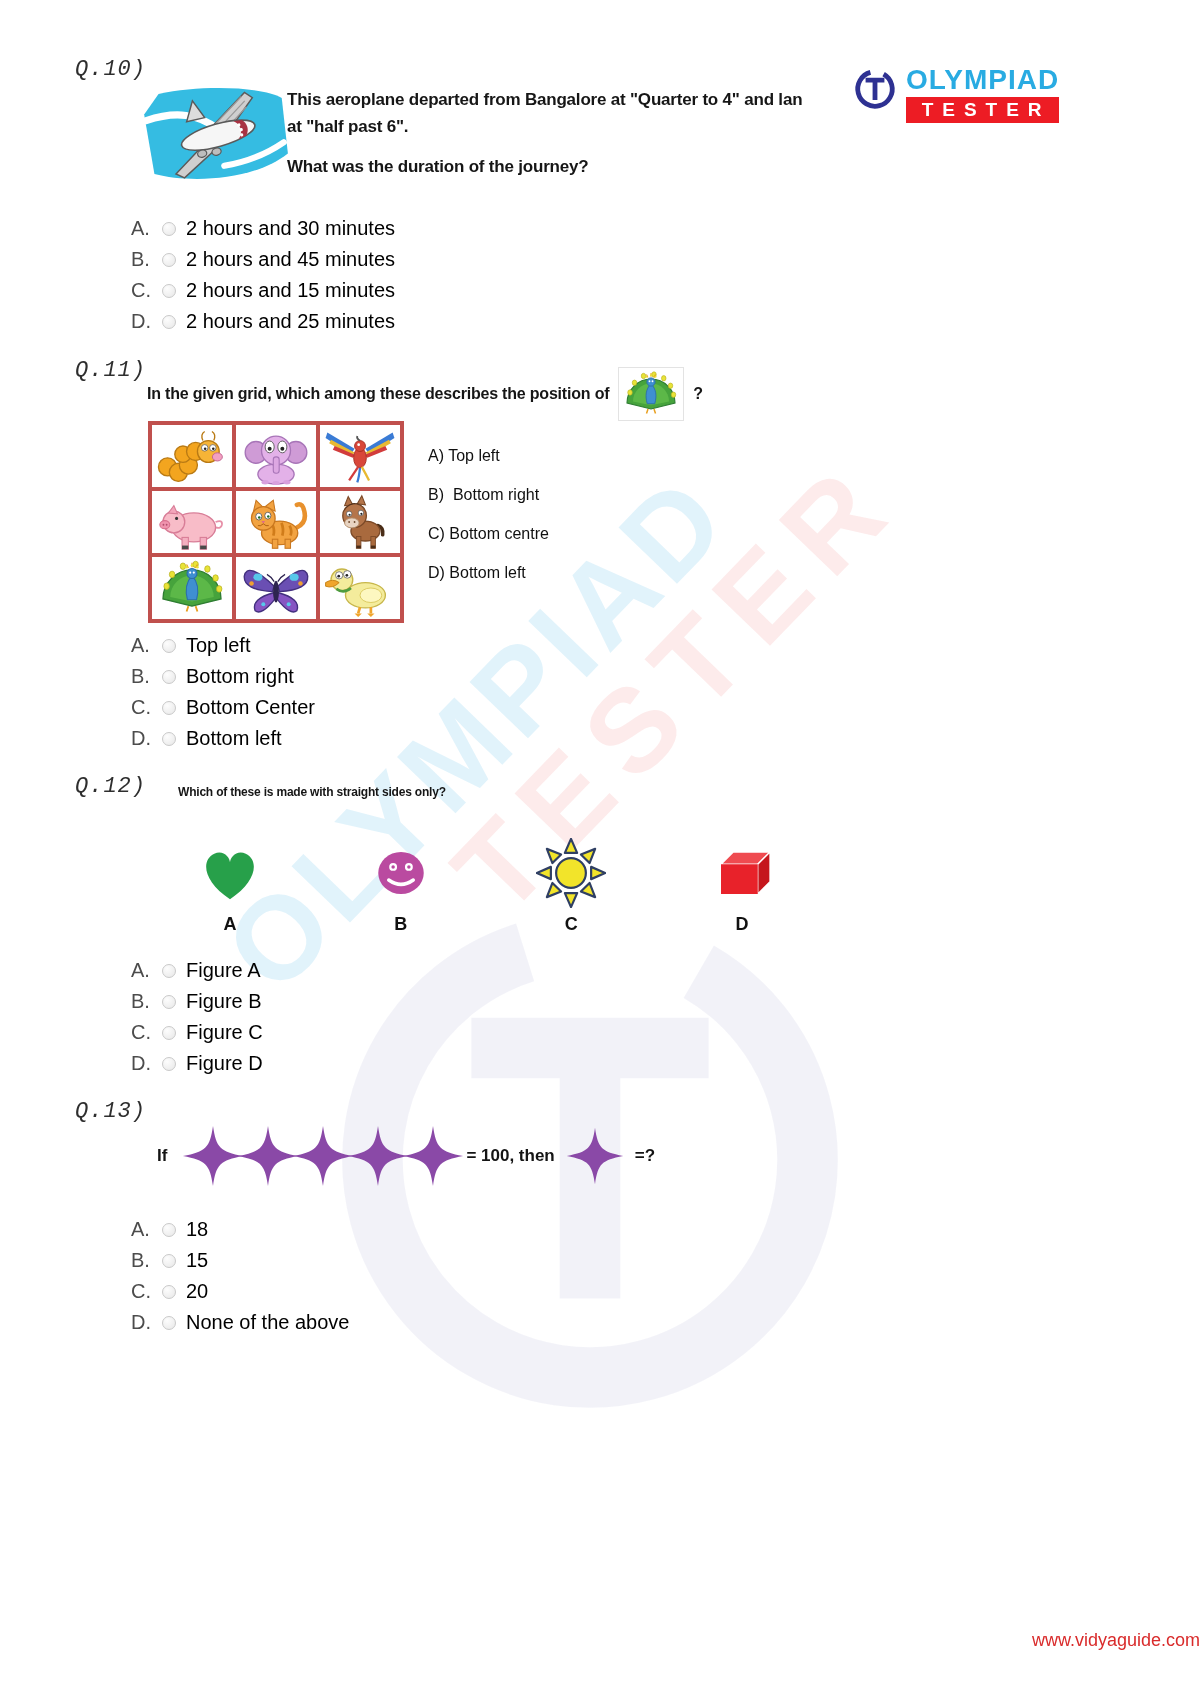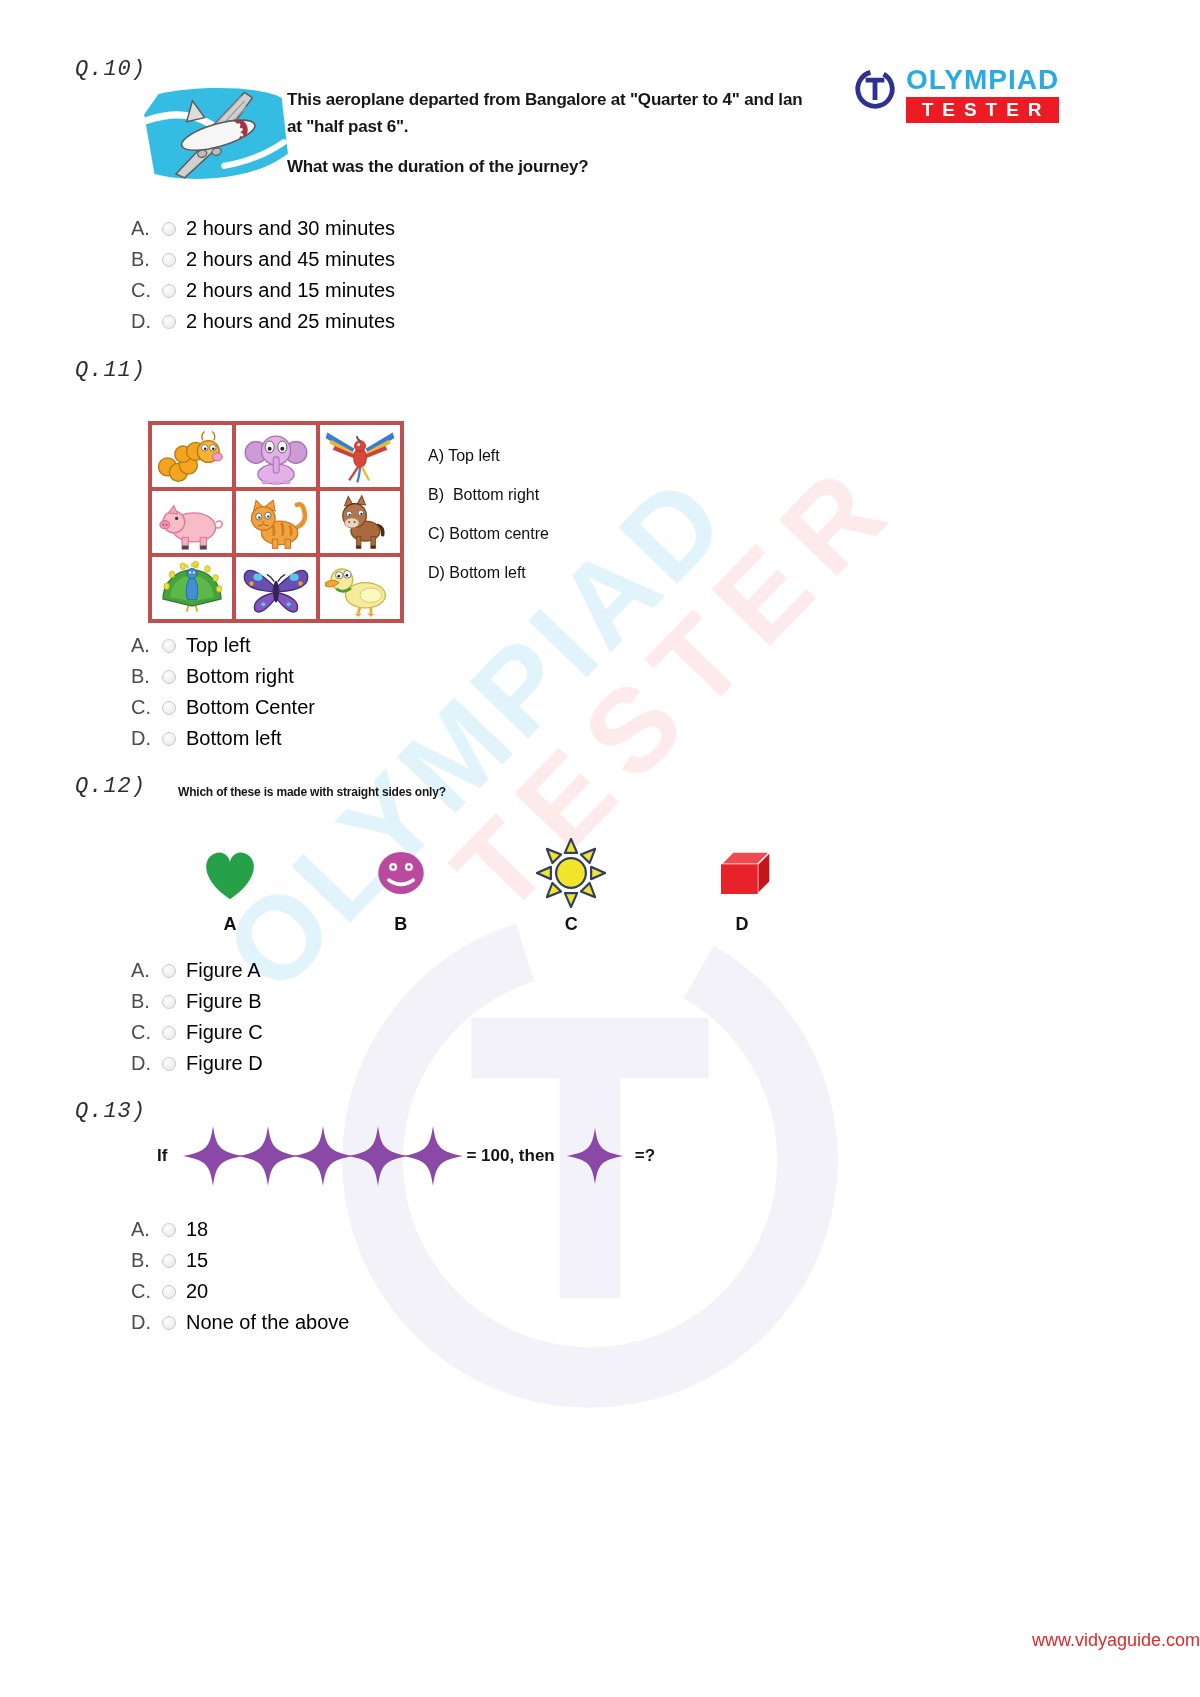--- a/index.html
+++ b/index.html
@@ -339,20 +339,29 @@
       <div class="opt-row">
         <span class="opt-letter">D.</span>
         <span class="radio"></span>
         <span class="opt-text">2 hours and 25 minutes</span>
       </div>
 
   </div>
 
   <div class="qlabel content" style="left:75px;top:358px">Q.11)</div>
 
+  <div class="abs content" id="q11-question">
+    <span class="qtext">In the given grid, which among these describes the position of</span>
+    <span class="inline-img-box">
+      <svg viewBox="0 0 80 64" width="60" height="48">
+          <use href="#animal-peacock"></use>
+        </svg>
+    </span>
+    <span class="qtext">?</span>
+  </div>
 
   <div class="abs" id="q11-grid">
 
       <div class="cell">
         <svg class="animal" viewBox="0 0 80 64">
           <use href="#animal-worm"></use>
         </svg>
       </div>
 
       <div class="cell">

